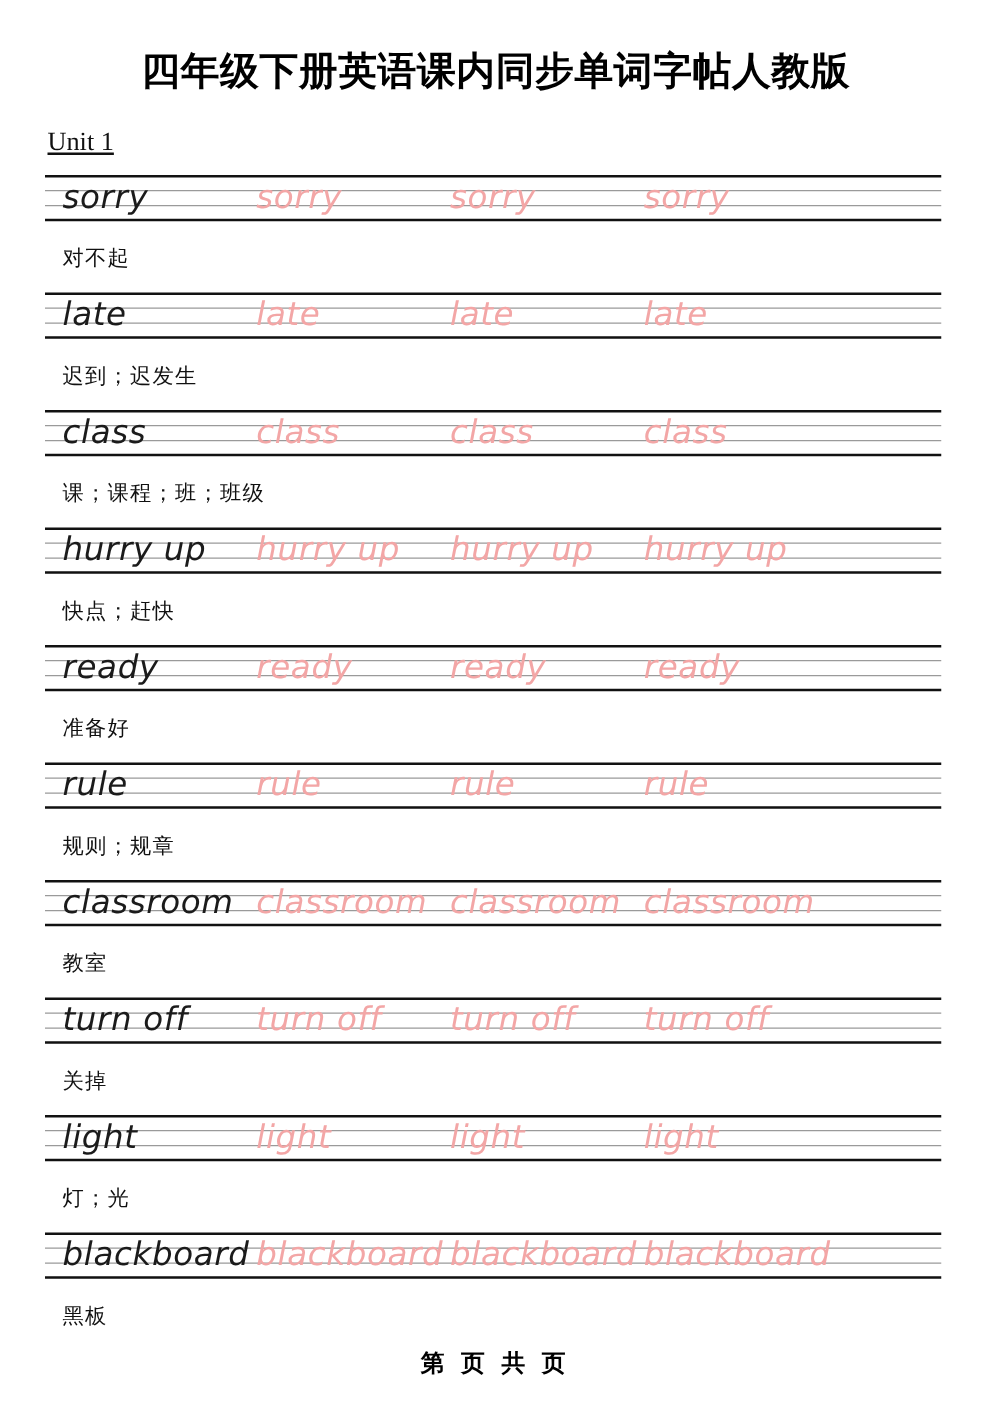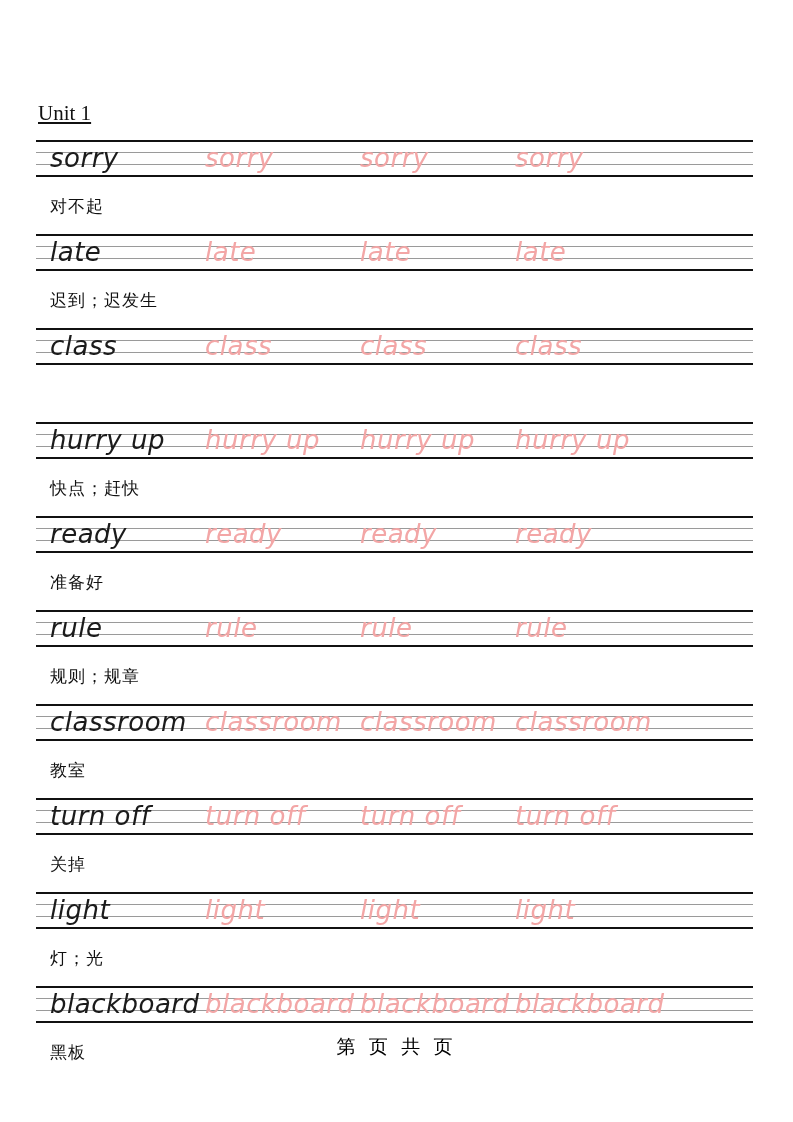--- a/index.html
+++ b/index.html
@@ -50,30 +50,31 @@
   }
   .word.black{color:#1b1b1b;}
   .word.pink{color:var(--trace-pink);}
   .meaning{
     position:absolute;top:55px;left:14px;
     font-family:Liberation Serif, serif;
     font-size:17px;color:#111;
     letter-spacing:1px;
   }
   .footer{
-    position:absolute;top:1034px;left:0;width:100%;
+    position:absolute;top:1078px;left:0;width:100%;
     text-align:center;
-    font-size:19px;font-weight:normal;color:#000;
+    font-size:19px;font-weight:bold;color:#000;
     letter-spacing:4px;
   }
 </style>
 </head>
 <body>
 
 <div class="page">
+  <h1 class="title">四年级下册英语课内同步单词字帖人教版</h1>
   <div class="unit">Unit 1</div>
   <div class="rows" id="rows">
       <div class="row">
         <div class="guide">
           <div class="mid m1"></div>
           <div class="mid m2"></div>
           <span class="word black" style="left: 14px;">sorry</span>
           <span class="word pink" style="left: 169px;">sorry</span>
           <span class="word pink" style="left: 324px;">sorry</span>
           <span class="word pink" style="left: 479px;">sorry</span>
@@ -93,20 +94,21 @@
       </div>
       <div class="row">
         <div class="guide">
           <div class="mid m1"></div>
           <div class="mid m2"></div>
           <span class="word black" style="left: 14px;">class</span>
           <span class="word pink" style="left: 169px;">class</span>
           <span class="word pink" style="left: 324px;">class</span>
           <span class="word pink" style="left: 479px;">class</span>
         </div>
+        <div class="meaning">课；课程；班；班级</div>
       </div>
       <div class="row">
         <div class="guide">
           <div class="mid m1"></div>
           <div class="mid m2"></div>
           <span class="word black" style="left: 14px;">hurry up</span>
           <span class="word pink" style="left: 169px;">hurry up</span>
           <span class="word pink" style="left: 324px;">hurry up</span>
           <span class="word pink" style="left: 479px;">hurry up</span>
         </div>

